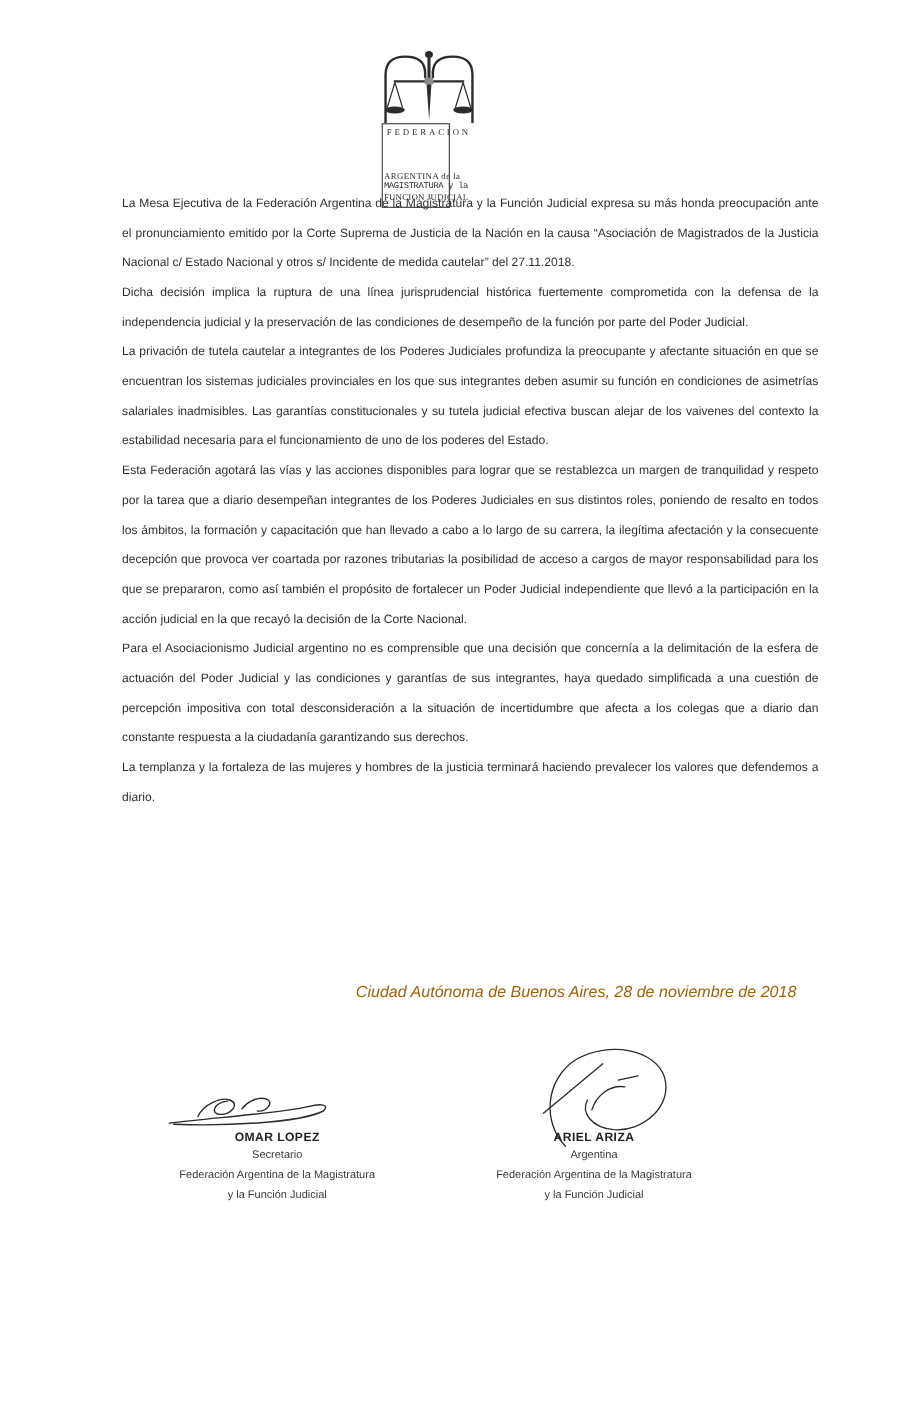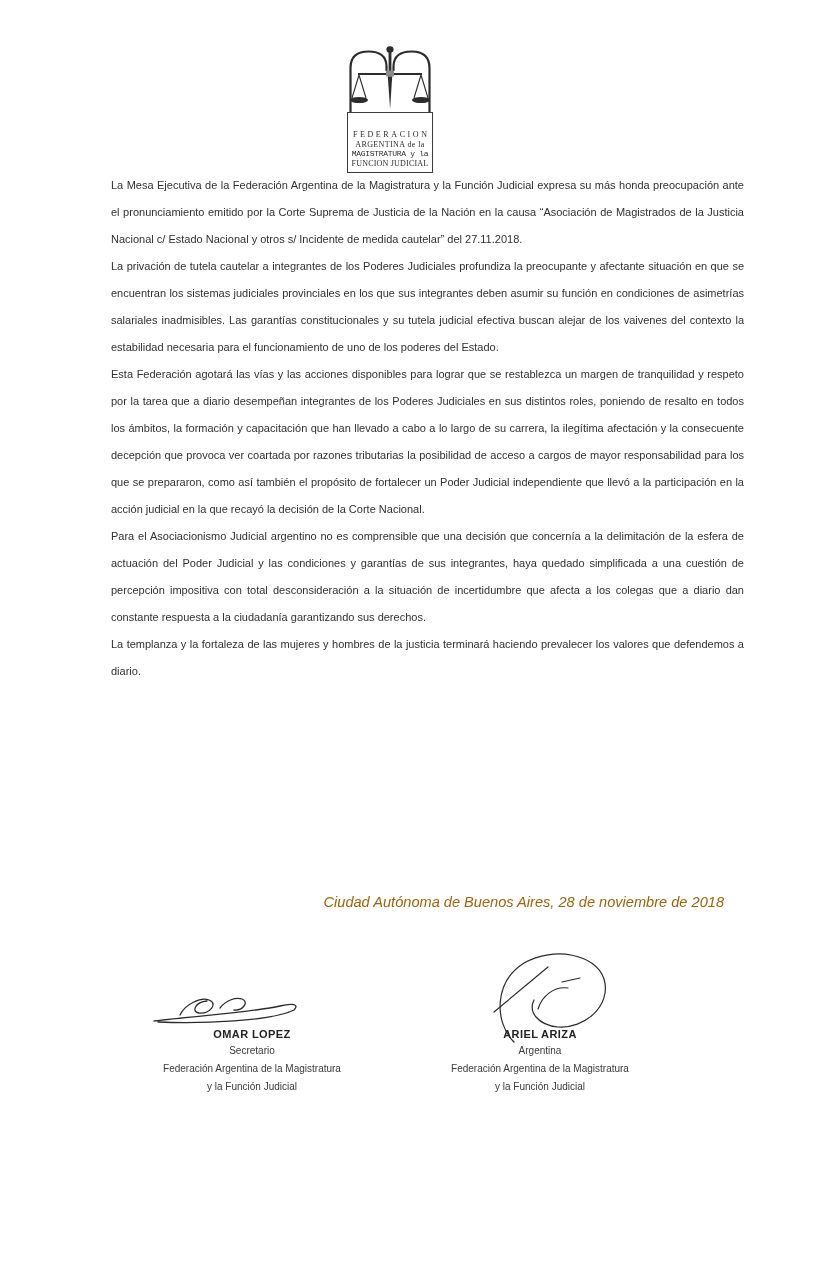--- a/index.html
+++ b/index.html
@@ -16,31 +16,31 @@
 
   
   .logo {
     position: absolute;
     left: 347px;
     top: 45px;
     width: 86px;
   }
   .logo-emblem { display: block; width: 86px; height: 67px; }
   .logo-box {
-    width: 86px;
+    width: 62px;
     border: 1px solid #3a3a3a;
-    padding: 17px 1px 4px 1px;
+    padding: 3px 1px 4px 1px;
     text-align: center;
     font-family: "Liberation Serif", serif;
     color: #2c2c2c;
     background: #ffffff;
   }
   .logo-line { font-size: 8px; line-height: 9.5px; white-space: nowrap; }
   .logo-line.l1 { letter-spacing: 2.6px; padding-left: 2.6px; }
-  .logo-line.l2 { letter-spacing: 0.4px; }
+  .logo-line.l2 { letter-spacing: 0.4px; margin-top: 30px; }
   .logo-line.l3 { letter-spacing: -0.3px; font-family: Liberation Mono, monospace; }
   .logo-line.l4 { letter-spacing: 0.2px; }
 
   
   .letter-body {
     position: absolute;
     left: 111px;
     top: 172px;
     width: 633px;
     font-size: 11px;
@@ -107,20 +107,21 @@
     <div class="logo-box">
       <div class="logo-line l1">FEDERACION</div>
       <div class="logo-line l2">ARGENTINA de la</div>
       <div class="logo-line l3">MAGISTRATURA y la</div>
       <div class="logo-line l4">FUNCION JUDICIAL</div>
     </div>
   </div>
 
   <div class="letter-body">
     <p>La Mesa Ejecutiva de la Federación Argentina de la Magistratura y la Función Judicial expresa su más honda preocupación ante el pronunciamiento emitido por la Corte Suprema de Justicia de la Nación en la causa “Asociación de Magistrados de la Justicia Nacional c/ Estado Nacional y otros s/ Incidente de medida cautelar”  del 27.11.2018.</p>
+    <p>Dicha decisión implica la ruptura de una línea jurisprudencial histórica fuertemente comprometida con la defensa de la independencia judicial y la preservación de las condiciones de desempeño de la función por parte del Poder Judicial.</p>
     <p>La privación de tutela cautelar a integrantes de los Poderes Judiciales profundiza la preocupante y afectante situación en que se encuentran los sistemas judiciales provinciales en los que sus integrantes deben asumir su  función en condiciones de asimetrías salariales inadmisibles. Las garantías constitucionales y su tutela judicial efectiva buscan alejar de los vaivenes del contexto la estabilidad necesaria para el  funcionamiento de uno de los poderes del Estado.</p>
     <p>Esta Federación agotará las vías y las acciones disponibles para lograr que se restablezca un margen de tranquilidad y respeto por la tarea que a diario desempeñan integrantes de los Poderes Judiciales en sus distintos roles, poniendo de resalto en todos los ámbitos,  la formación y capacitación que han llevado a cabo a lo largo de su carrera,  la ilegítima afectación y la consecuente decepción que provoca ver coartada por razones tributarias la posibilidad de acceso a cargos de mayor responsabilidad para los que se prepararon, como así también el propósito de fortalecer un Poder Judicial independiente que llevó a la participación en la acción judicial en la que recayó la decisión de la Corte Nacional.</p>
     <p>Para el Asociacionismo Judicial argentino no es comprensible que una decisión que concernía a la delimitación de la esfera de actuación del Poder Judicial y las condiciones y garantías de sus integrantes, haya quedado simplificada a una cuestión de percepción impositiva con total desconsideración a la situación de incertidumbre que afecta a los colegas que a diario dan constante respuesta a la ciudadanía garantizando sus derechos.</p>
     <p>La templanza y la fortaleza de las mujeres y hombres de la justicia terminará haciendo prevalecer los valores que defendemos a diario.</p>
   </div>
 
   <div class="dateline">Ciudad Autónoma de Buenos Aires, 28 de noviembre de 2018</div>
 
   <svg class="sig-scribble left" viewBox="0 0 165 40" xmlns="http://www.w3.org/2000/svg">
     <path d="M30,23 C35,12 51,5 59,8 C69,12 59,22 49,21 C41,20 45,10 57,9" fill="none" stroke="#2b2b2b" stroke-width="1.3" stroke-linecap="round"></path>

